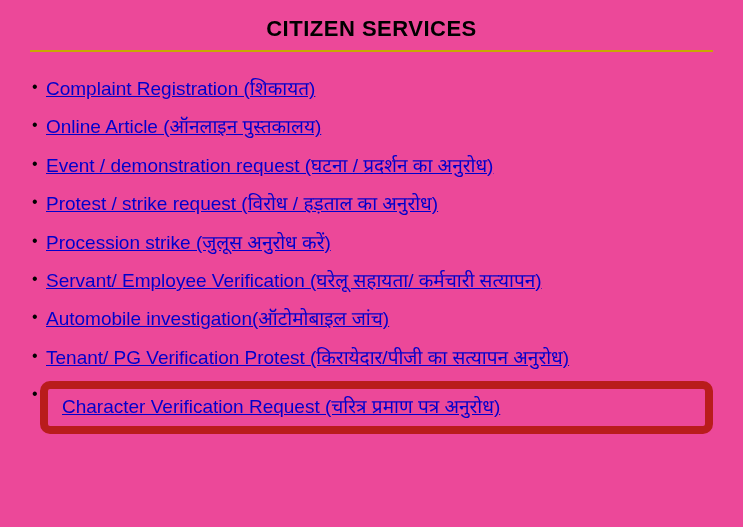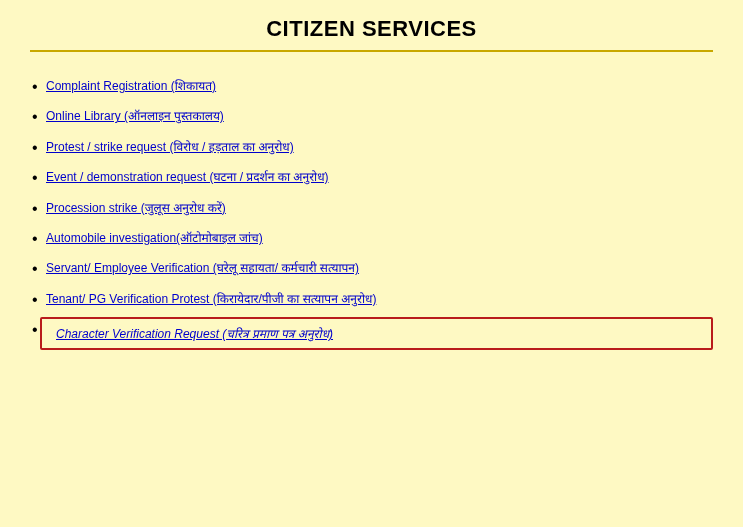--- a/index.html
+++ b/index.html
@@ -14,21 +14,21 @@
       font-size: 14px;
       color: #000000;
       width: 743px;
       min-height: 527px;
     }
 
     .container {
       width: 743px;
       min-height: 527px;
       padding: 16px 30px 20px 30px;
-      background: #fef9c3;
+      background: #ec4899;
     }
 
     .page-title {
       text-align: center;
       font-size: 22px;
       font-weight: bold;
       color: #000000;
       margin-bottom: 8px;
       letter-spacing: 0.5px;
     }
@@ -56,51 +56,50 @@
       position: absolute;
       left: 2px;
       color: #000000;
       font-size: 16px;
     }
 
     .services-list li a {
       color: #0000cc;
       text-decoration: underline;
       cursor: pointer;
-      font-size: 12px;
+      font-size: 19px;
     }
 
     .highlighted-item {
-      border: 2px solid #b91c1c;
+      border: 8px solid #b91c1c;
       padding: 3px 6px 3px 14px;
       margin-left: -6px;
-      border-radius: 2px;
+      border-radius: 10px;
       display: inline-block;
       width: calc(100% + 6px);
-      font-style: italic;
     }
 
     .highlighted-item a {
       color: #0000cc;
       text-decoration: underline;
       cursor: pointer;
       font-size: 14px;
     }
   </style>
 </head>
 <body>
 
 <div class="container">
   <h1 class="page-title">CITIZEN SERVICES</h1>
   <hr class="title-divider">
 
   <ul class="services-list" id="services-list">
   <li><a href="#">Complaint Registration (शिकायत)</a></li>
-      <li><a href="#">Online Library (ऑनलाइन पुस्तकालय)</a></li>
+      <li><a href="#">Online Article (ऑनलाइन पुस्तकालय)</a></li>
+      <li><a href="#">Event / demonstration request (घटना / प्रदर्शन का अनुरोध)</a></li>
       <li><a href="#">Protest / strike request (विरोध / हड़ताल का अनुरोध)</a></li>
-      <li><a href="#">Event / demonstration request (घटना / प्रदर्शन का अनुरोध)</a></li>
       <li><a href="#">Procession strike (जुलूस अनुरोध करें)</a></li>
+      <li><a href="#">Servant/ Employee Verification (घरेलू सहायता/ कर्मचारी सत्यापन)</a></li>
       <li><a href="#">Automobile investigation(ऑटोमोबाइल जांच)</a></li>
-      <li><a href="#">Servant/ Employee Verification (घरेलू सहायता/ कर्मचारी सत्यापन)</a></li>
       <li><a href="#">Tenant/ PG Verification Protest (किरायेदार/पीजी का सत्यापन अनुरोध)</a></li>
       <li><span class="highlighted-item"><a href="#">Character Verification Request (चरित्र प्रमाण पत्र अनुरोध)</a></span></li>
     </ul>
 </div>
 
 </body></html>

